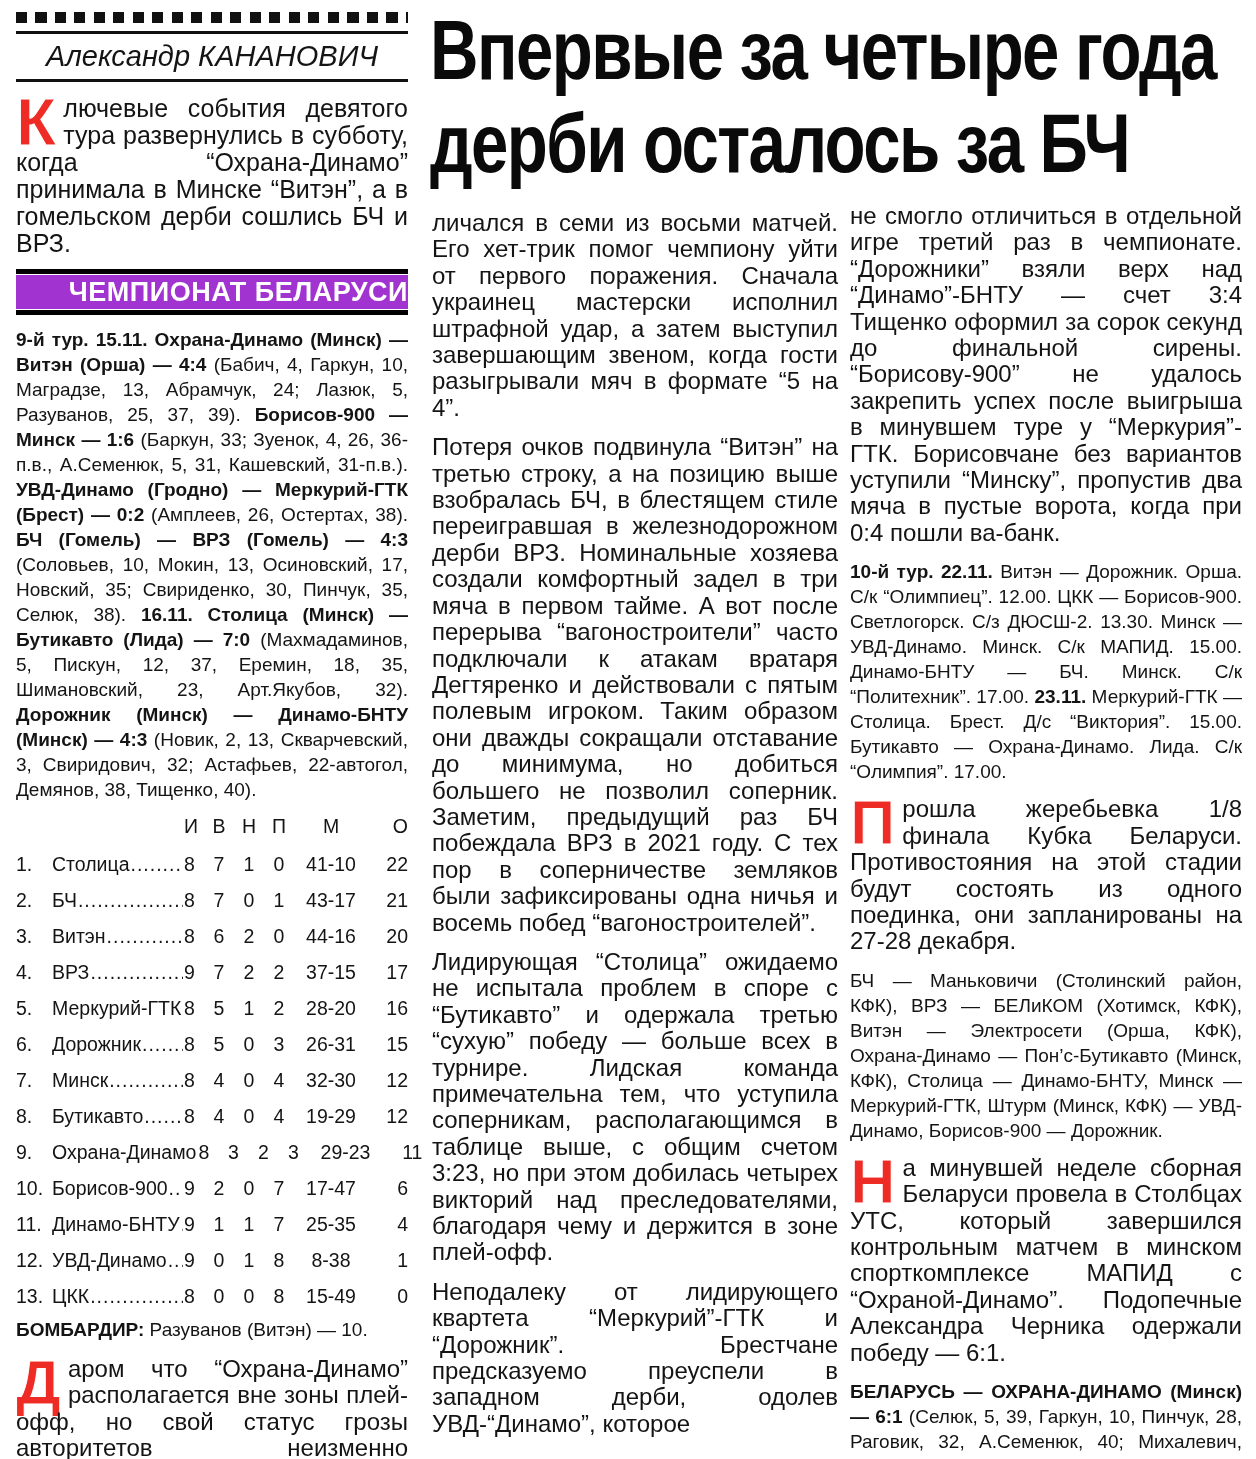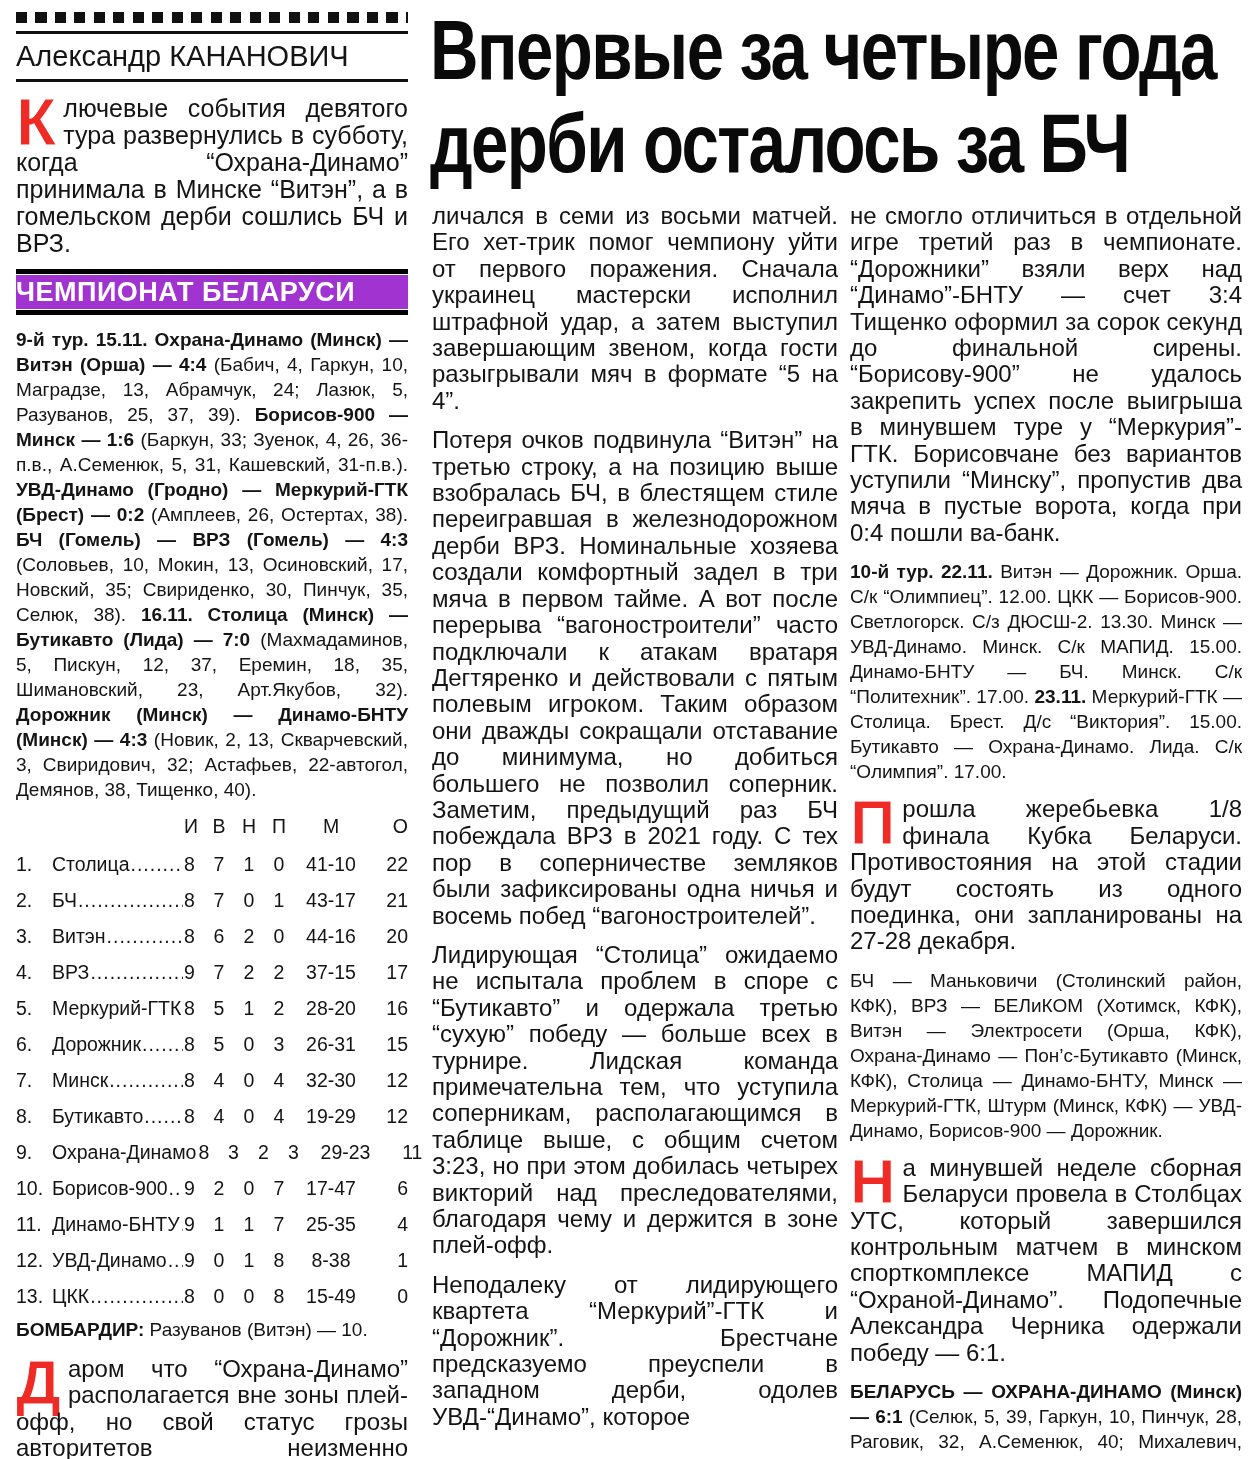--- a/index.html
+++ b/index.html
@@ -3,58 +3,58 @@
 <meta charset="utf-8">
 <style>
   html,body{margin:0;padding:0;background:#e9e9e9;}
   .page{
     position:relative;width:1256px;height:1459px;background:#ffffff;
     font-family:"Liberation Sans", sans-serif;color:#141414;overflow:hidden;
     margin:0 auto;
   }
   .col{position:absolute;top:0;}
   .col-left{left:16px;top:8px;width:392px;}
-  .col-mid{left:432px;top:203px;width:406px;}
+  .col-mid{left:432px;top:210px;width:406px;}
   .col-right{left:850px;top:203px;width:392px;}
 
   
   .headline{
     position:absolute;left:430px;top:4px;width:816px;
     font-weight:bold;font-size:84px;line-height:93px;letter-spacing:-2px;
     transform:scaleX(0.80);transform-origin:0 0;white-space:nowrap;color:#0a0a0a;
   }
 
   
   .kicker{font-size:47px;font-weight:bold;letter-spacing:1px;line-height:50px;color:#0a0a0a;}
   .dotted-rule{
     height:11px;margin:4px 0 8px 0;
     background:repeating-linear-gradient(to right,#111 0 11px,transparent 11px 19.5px);
   }
   .author-box{
     border-top:3px solid #111;border-bottom:3px solid #111;
-    padding:7px 0 8px 0;font-size:29px;line-height:30px;
+    text-align:center;padding:7px 0 8px 0;font-size:29px;line-height:30px;font-style:italic;
   }
 
   p{margin:0;}
   .lead{margin-top:13px;font-size:25px;line-height:27px;text-align:justify;}
   .body{font-size:24px;line-height:26.4px;text-align:justify;margin-bottom:13px;}
   .small{font-size:19px;line-height:25px;text-align:justify;margin-bottom:12px;}
   .b{font-weight:bold;}
 
   .dropcap{
     float:left;color:var(--red);font-weight:bold;
     font-size:63px;line-height:49px;padding:2px 7px 0 0;
     -webkit-text-stroke:1px #ffffff;
   }
   .lead .dropcap{font-size:66px;line-height:51px;}
 
   .banner{margin-top:12px;}
   .banner-bar{height:5px;background:#000;}
   .banner-inner{
-    background:var(--purple);color:#fff;text-align:left;
+    background:var(--purple);color:#fff;text-align:right;
     font-weight:bold;font-size:27px;line-height:34px;height:34px;
     letter-spacing:0.5px;margin:1px 0;
   }
 
   
   .standings{margin:14px 0 10px 0;font-size:19.5px;line-height:21px;}
   .trow{display:flex;align-items:baseline;white-space:nowrap;}
   .t-pos{width:36px;flex:none;}
   .t-team{flex:none;margin-top:15px;}
   .t-dots{flex:1;overflow:hidden;margin:0 1px;}

